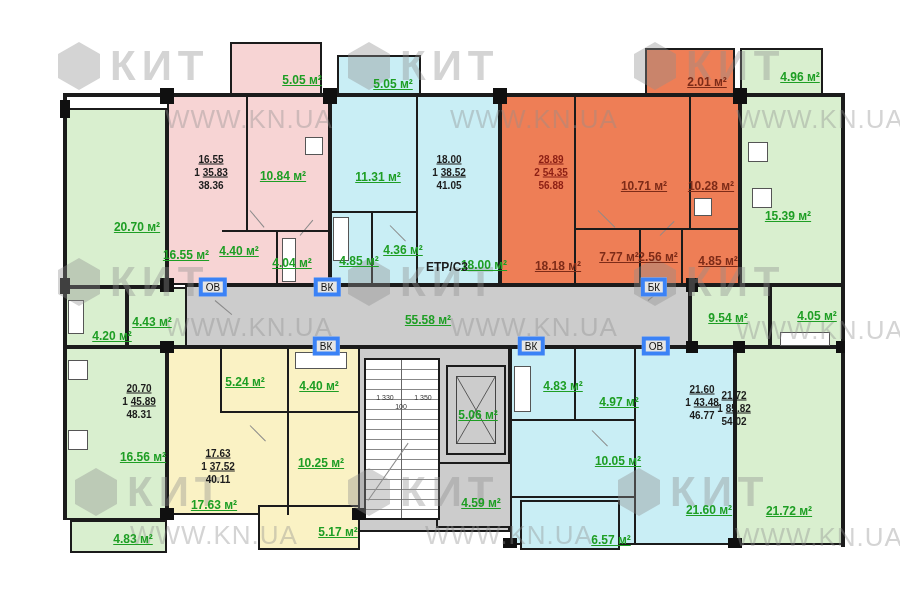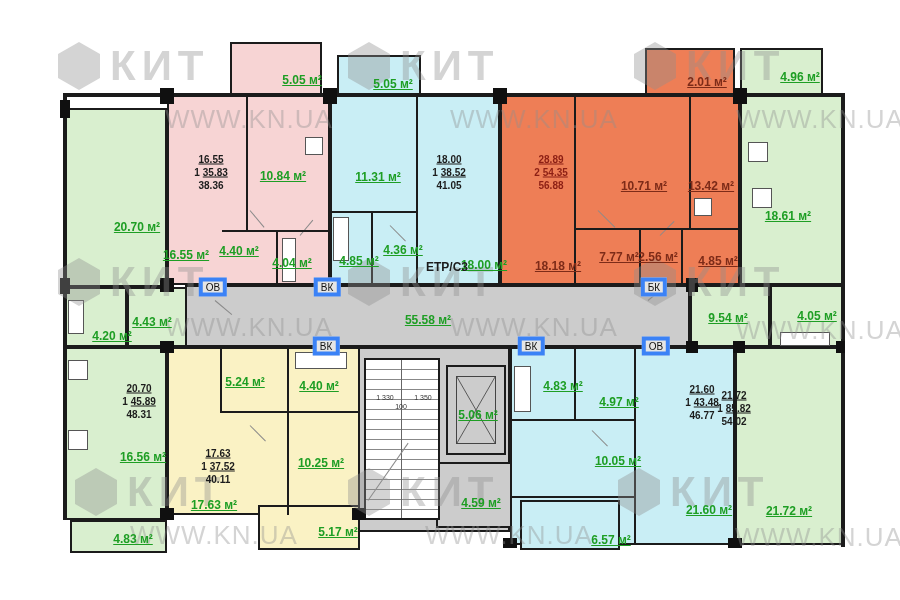--- a/index.html
+++ b/index.html
@@ -208,25 +208,25 @@
   <div class="lbl" style="left:186px;top:255px">16.55 м²</div>
   <div class="lbl" style="left:239px;top:251px">4.40 м²</div>
   <div class="lbl" style="left:292px;top:263px">4.04 м²</div>
   <div class="lbl" style="left:378px;top:177px">11.31 м²</div>
   <div class="lbl" style="left:359px;top:261px">4.85 м²</div>
   <div class="lbl" style="left:403px;top:250px">4.36 м²</div>
   <div class="lbl" style="left:484px;top:265px">18.00 м²</div>
   <div class="lbl pl" style="left:447px;top:267px">ЕТР/С3</div>
   <div class="lbl dk" style="left:558px;top:266px">18.18 м²</div>
   <div class="lbl dk" style="left:644px;top:186px">10.71 м²</div>
-  <div class="lbl dk" style="left:711px;top:186px">13.42 м²</div>
+  <div class="lbl dk" style="left:711px;top:186px">10.28 м²</div>
   <div class="lbl dk" style="left:619px;top:257px">7.77 м²</div>
   <div class="lbl dk" style="left:658px;top:257px">2.56 м²</div>
   <div class="lbl dk" style="left:718px;top:261px">4.85 м²</div>
-  <div class="lbl" style="left:788px;top:216px">18.61 м²</div>
+  <div class="lbl" style="left:788px;top:216px">15.39 м²</div>
   <div class="lbl" style="left:152px;top:322px">4.43 м²</div>
   <div class="lbl" style="left:112px;top:336px">4.20 м²</div>
   <div class="lbl" style="left:428px;top:320px">55.58 м²</div>
   <div class="lbl" style="left:728px;top:318px">9.54 м²</div>
   <div class="lbl" style="left:817px;top:316px">4.05 м²</div>
   <div class="lbl" style="left:143px;top:457px">16.56 м²</div>
   <div class="lbl" style="left:133px;top:539px">4.83 м²</div>
   <div class="lbl" style="left:245px;top:382px">5.24 м²</div>
   <div class="lbl" style="left:319px;top:386px">4.40 м²</div>
   <div class="lbl" style="left:214px;top:505px">17.63 м²</div>

